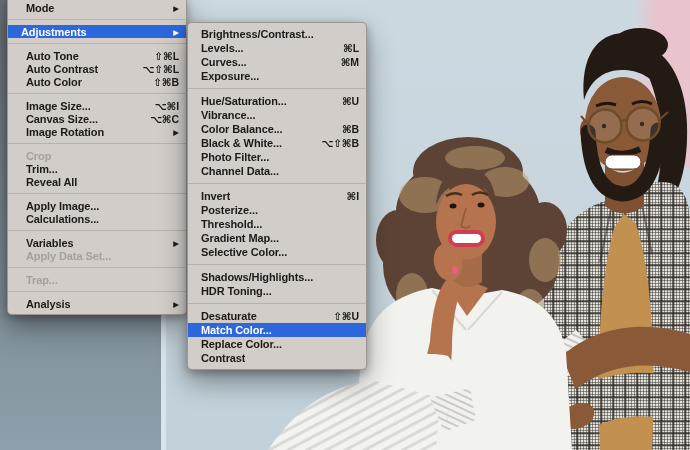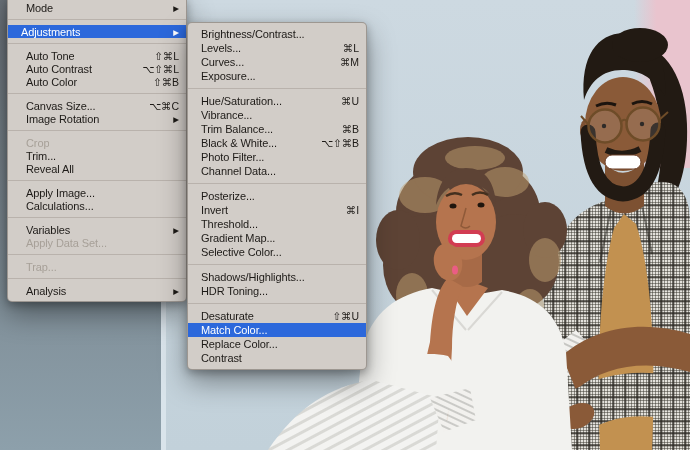--- a/index.html
+++ b/index.html
@@ -21,21 +21,21 @@
     padding:4px 0;
     box-sizing:border-box;
   }
   #image-menu{left:7px;top:-3px;width:180px;border-top-left-radius:0;border-top-right-radius:0;border-top:none;}
   #adjustments-submenu{left:187px;top:22px;width:180px;}
 
   .menu-item{
     display:flex;align-items:center;
     height:13px;
     padding:0 7px 0 18px;
-    font-size:11px;font-weight:400;letter-spacing:-.1px;
+    font-size:11px;font-weight:700;letter-spacing:-.1px;
     color:var(--menu-text,#1d1a17);
     white-space:nowrap;
   }
   #adjustments-submenu .menu-item{height:14px;padding-left:13px;align-items:center;}
   .menu-item .label{flex:0 1 auto;overflow:hidden;}
   .menu-item .shortcut{margin-left:auto;font-size:10.5px;}
   .menu-item .arrow{margin-left:auto;font-size:7.5px;line-height:1;transform:translateY(.5px);}
   .menu-item.disabled{color:var(--menu-disabled,#a7a098);}
   .menu-item.highlighted{background:var(--menu-highlight,#2e6ade);color:var(--menu-highlight-text,#fff);padding-left:13px;}
   .menu-sep{height:1px;background:var(--menu-separator,#b9b2ac);margin:5px 0;}
@@ -171,20 +171,24 @@
       <div class="menu-item">
         <span class="label">Auto Contrast</span>
         <span class="shortcut">⌥⇧⌘L</span>
       </div>
       <div class="menu-item">
         <span class="label">Auto Color</span>
         <span class="shortcut">⇧⌘B</span>
       </div>
       <div class="menu-sep"></div>
       <div class="menu-item">
+        <span class="label">Image Size...</span>
+        <span class="shortcut">⌥⌘I</span>
+      </div>
+      <div class="menu-item">
         <span class="label">Canvas Size...</span>
         <span class="shortcut">⌥⌘C</span>
       </div>
       <div class="menu-item">
         <span class="label">Image Rotation</span>
         <span class="arrow">▶</span>
       </div>
       <div class="menu-sep"></div>
       <div class="menu-item disabled">
         <span class="label">Crop</span>
@@ -238,42 +242,42 @@
       </div>
       <div class="menu-sep"></div>
       <div class="menu-item">
         <span class="label">Hue/Saturation...</span>
         <span class="shortcut">⌘U</span>
       </div>
       <div class="menu-item">
         <span class="label">Vibrance...</span>
       </div>
       <div class="menu-item">
-        <span class="label">Trim Balance...</span>
+        <span class="label">Color Balance...</span>
         <span class="shortcut">⌘B</span>
       </div>
       <div class="menu-item">
         <span class="label">Black &amp; White...</span>
         <span class="shortcut">⌥⇧⌘B</span>
       </div>
       <div class="menu-item">
         <span class="label">Photo Filter...</span>
       </div>
       <div class="menu-item">
         <span class="label">Channel Data...</span>
       </div>
       <div class="menu-sep"></div>
       <div class="menu-item">
-        <span class="label">Posterize...</span>
-      </div>
-      <div class="menu-item">
         <span class="label">Invert</span>
         <span class="shortcut">⌘I</span>
       </div>
       <div class="menu-item">
+        <span class="label">Posterize...</span>
+      </div>
+      <div class="menu-item">
         <span class="label">Threshold...</span>
       </div>
       <div class="menu-item">
         <span class="label">Gradient Map...</span>
       </div>
       <div class="menu-item">
         <span class="label">Selective Color...</span>
       </div>
       <div class="menu-sep"></div>
       <div class="menu-item">

